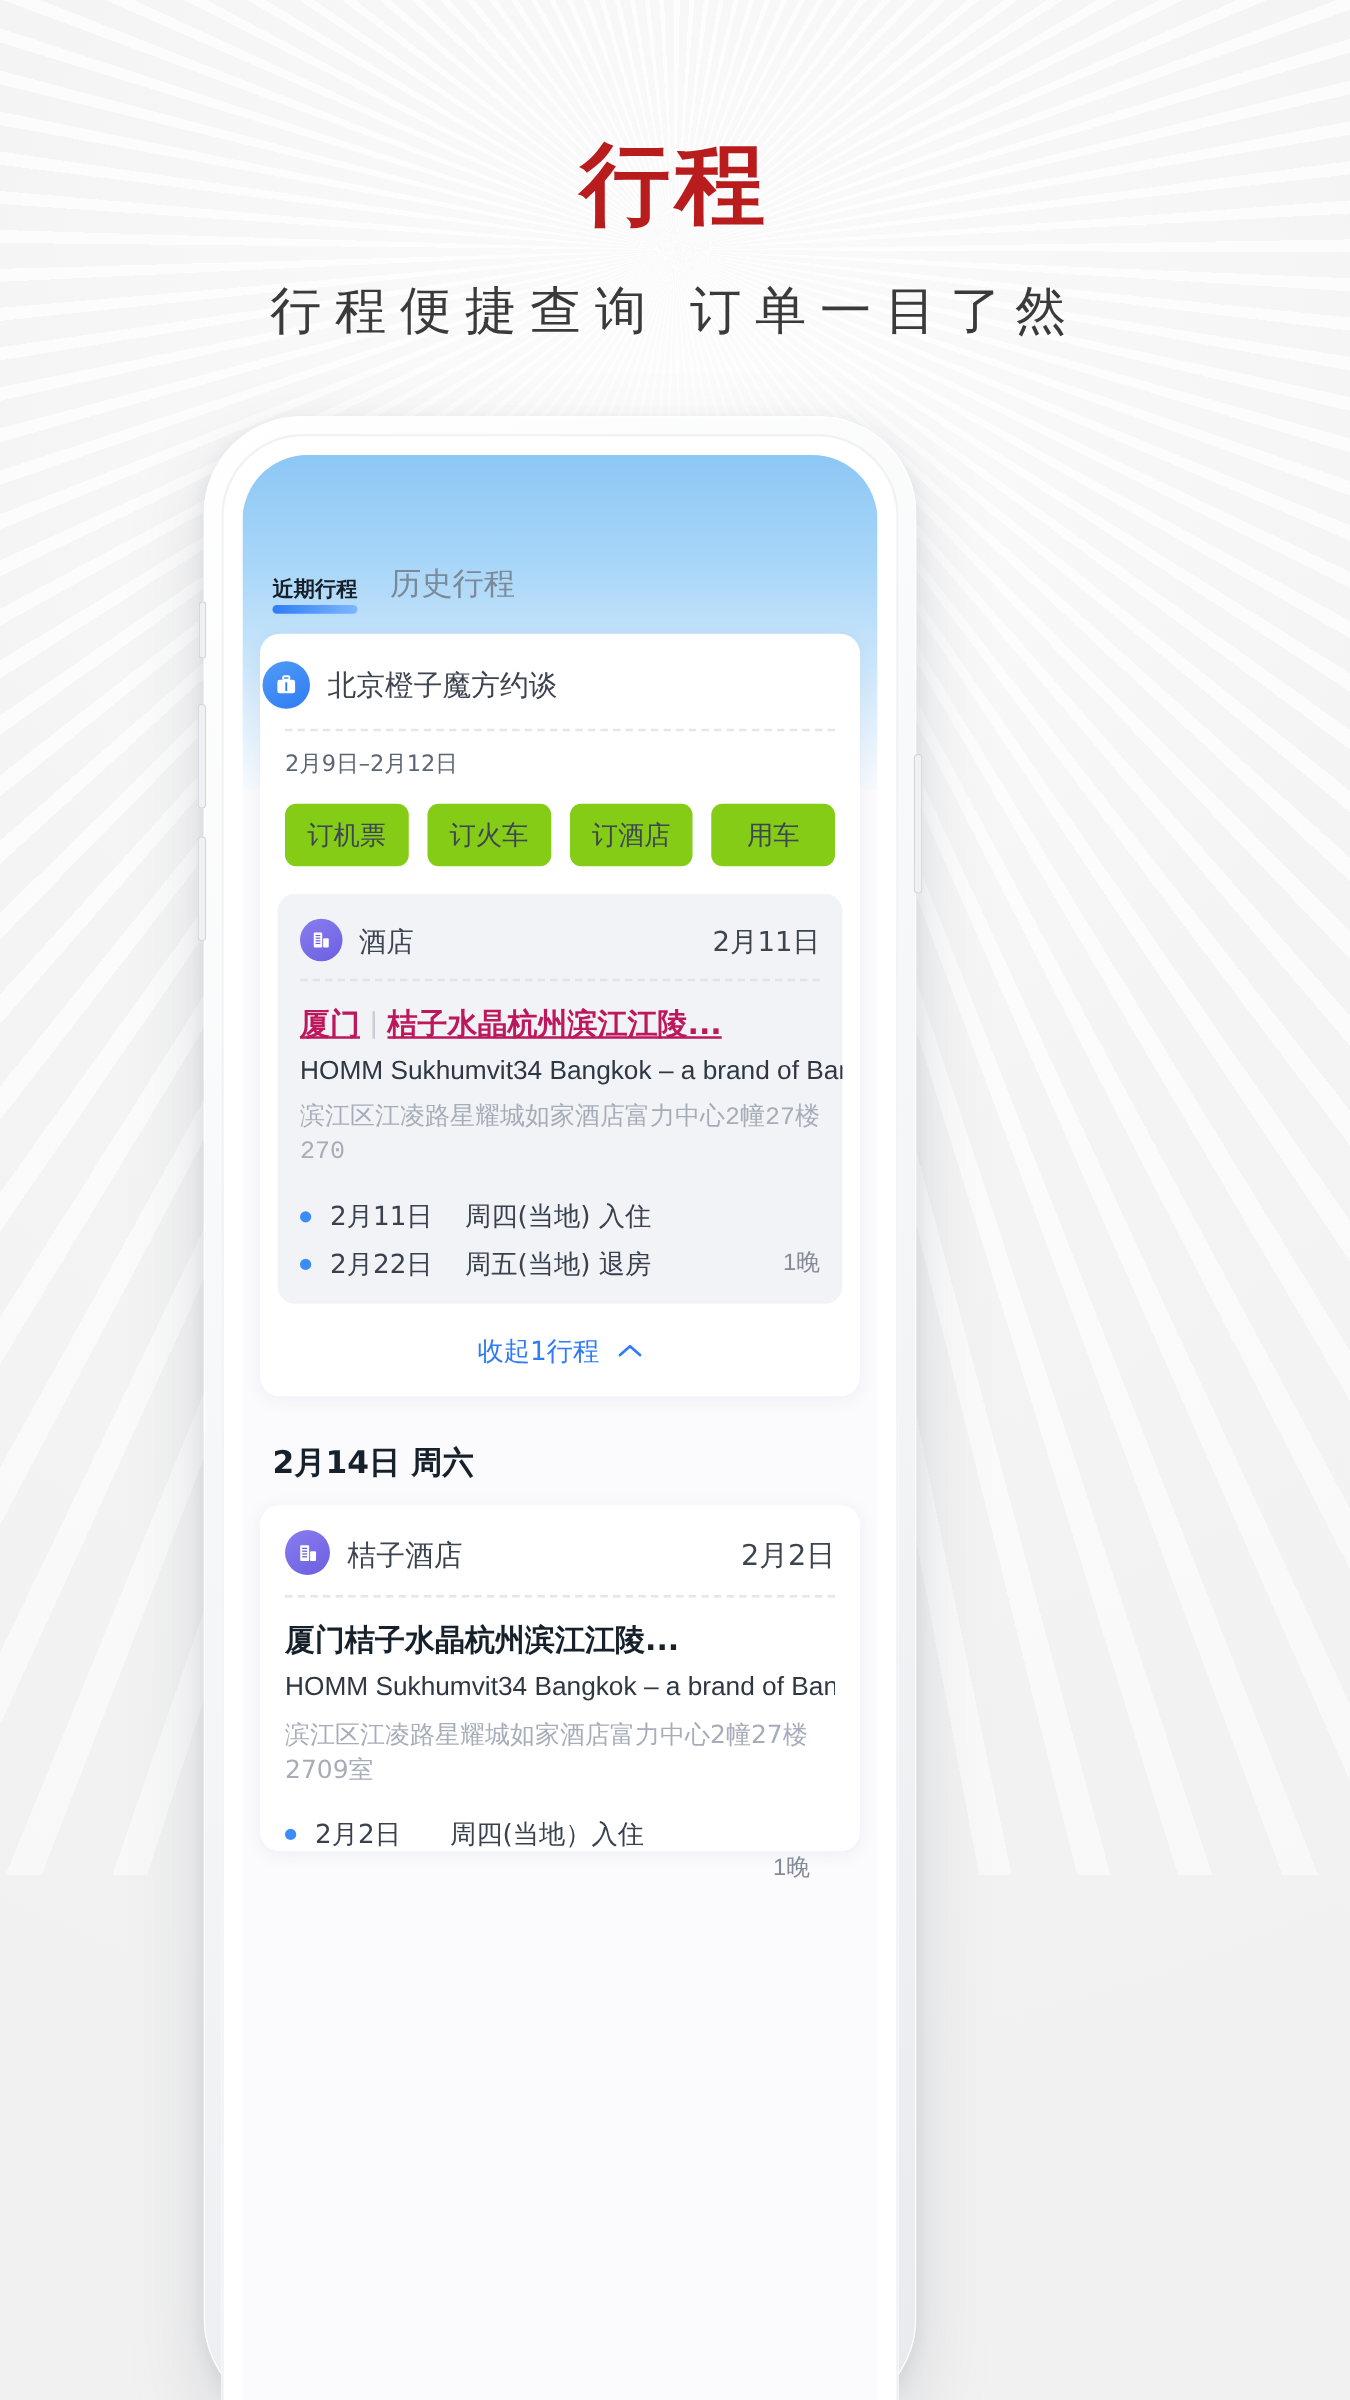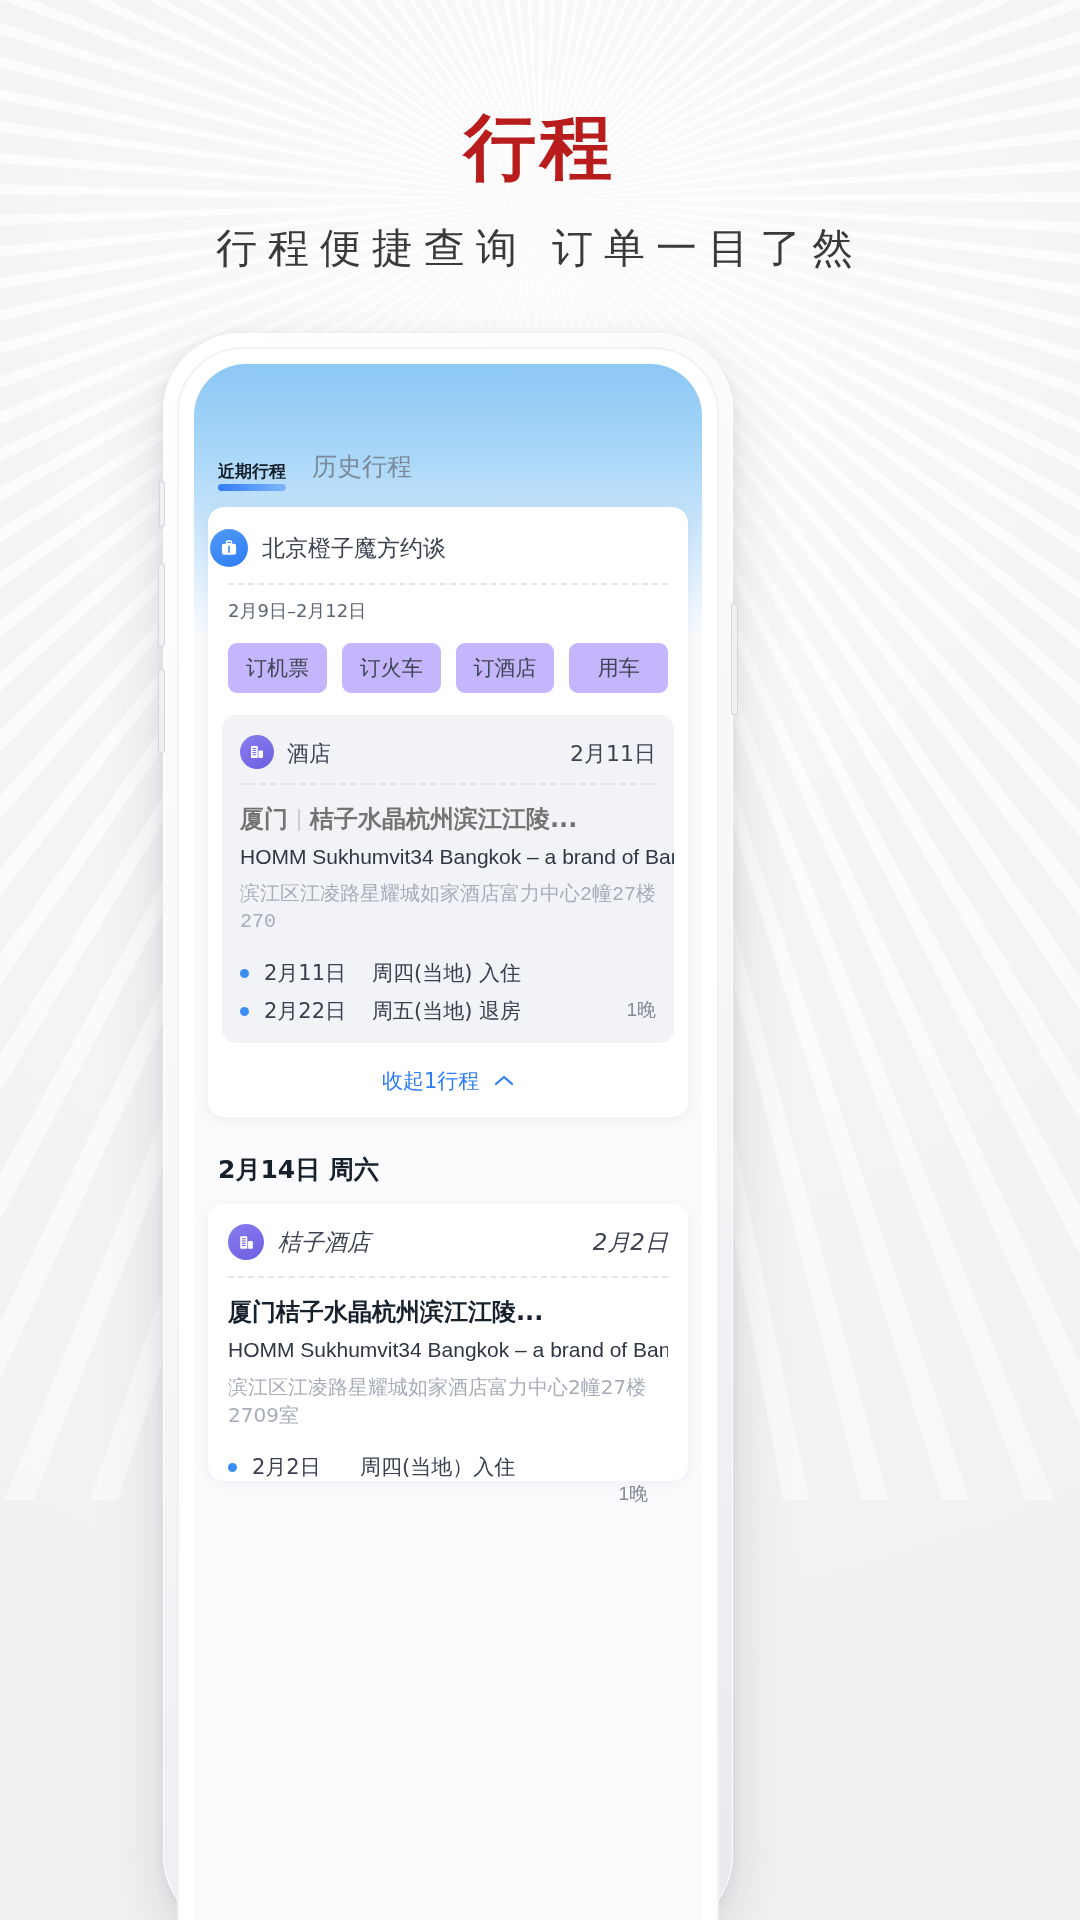--- a/index.html
+++ b/index.html
@@ -115,40 +115,40 @@
       font-family:"DejaVu Sans","Liberation Sans",sans-serif;}
   .hsep{margin:16px 20px 0 20px;border-top:2px dashed #e3e6ec;}
 
   .route{padding:20px 20px 0 20px;font-size:26px;font-weight:bold;color:#16202b;
       font-family:"DejaVu Sans","Liberation Sans",sans-serif;}
   .range{padding:14px 20px 0 20px;font-size:18px;color:#5c6573;
       font-family:"DejaVu Sans","Liberation Sans",sans-serif;}
 
   .actions{display:flex;gap:15px;padding:20px 20px 22px 20px;}
   .act{
-    flex:1;height:50px;border-radius:9px;background:#c4b5fd;
+    flex:1;height:50px;border-radius:9px;background:#84cc16;
     display:flex;align-items:center;justify-content:center;
     font-size:21px;color:#3f4653;
     font-family:"DejaVu Sans","Liberation Sans",sans-serif;
   }
 
   .sub{
     margin:0 14px;background:#f2f3f6;border-radius:14px;padding:16px 0 18px 0;
   }
   .sub-head{display:flex;align-items:flex-end;padding:4px 18px 0 18px;}
   .sub-head .ico{width:34px;height:34px;}
   .sub-label{margin-left:13px;font-size:22px;color:#3d4450;
       font-family:"DejaVu Sans","Liberation Sans",sans-serif;}
   .sub-date{margin-left:auto;font-size:22px;color:#3d4450;
       font-family:"DejaVu Sans","Liberation Sans",sans-serif;}
   .sub-sep{margin:14px 18px 0 18px;border-top:2px dashed #e0e3ea;}
 
-  .h-name{padding:18px 18px 0 18px;font-size:24px;font-weight:bold;color:#737373;
+  .h-name{padding:18px 18px 0 18px;font-size:24px;font-weight:bold;color:#be185d;
       white-space:nowrap;overflow:hidden;
-      font-family:"DejaVu Sans","Liberation Sans",sans-serif;}
+      font-family:"DejaVu Sans","Liberation Sans",sans-serif;text-decoration:underline;}
   .h-name .city{font-weight:bold;}
   .h-name .bar{display:inline-block;width:2px;height:22px;background:#c9ced8;
       margin:0 10px -2px 10px;vertical-align:-2px;}
   .h-en{padding:10px 18px 0 18px;font-size:21px;color:#3b4插;}
   .h-en{color:#2f3743;white-space:nowrap;overflow:hidden;}
   .h-addr{padding:12px 18px 0 18px;font-size:20px;color:#a7adb8;line-height:1.35;
       font-family:Liberation Mono, monospace;}
 
   .rows{position:relative;padding:14px 18px 0 18px;}
   .row{display:flex;align-items:center;margin-top:10px;font-size:21px;color:#3b4插;}
@@ -163,21 +163,21 @@
     text-align:center;padding:24px 0 22px 0;font-size:21px;color:#2f7cf6;
     font-family:"DejaVu Sans","Liberation Sans",sans-serif;
   }
   .collapse .chev{display:inline-block;margin-left:8px;vertical-align:1px;}
 
   .day-head2{padding:36px 0 0 24px;font-size:25px;font-weight:bold;color:#17212c;
       font-family:"DejaVu Sans","Liberation Sans",sans-serif;}
 
   .card2{margin:18px 14px 0 14px;background:#fff;border-radius:16px;
      box-shadow:0 3px 14px rgba(110,125,150,.09);padding:18px 0 0 0;}
-  .c2-head{display:flex;align-items:center;padding:2px 20px 0 20px;font-style:italic;}
+  .c2-head{display:flex;align-items:flex-end;padding:2px 20px 0 20px;}
   .c2-head .ico{width:36px;height:36px;}
   .c2-label{margin-left:14px;font-size:23px;color:#3d4450;
       font-family:"DejaVu Sans","Liberation Sans",sans-serif;}
   .c2-date{margin-left:auto;font-size:23px;color:#3d4450;
       font-family:"DejaVu Sans","Liberation Sans",sans-serif;}
   .c2-sep{margin:16px 20px 0 20px;border-top:2px dashed #e3e6ec;}
   .c2-body{padding:0 20px 0 20px;position:relative;}
   .c2-name{padding-top:18px;font-size:24px;font-weight:bold;color:#17212c;white-space:nowrap;overflow:hidden;
       font-family:"DejaVu Sans","Liberation Sans",sans-serif;}
   .c2-en{padding-top:10px;font-size:21px;color:#2f3743;white-space:nowrap;overflow:hidden;}

